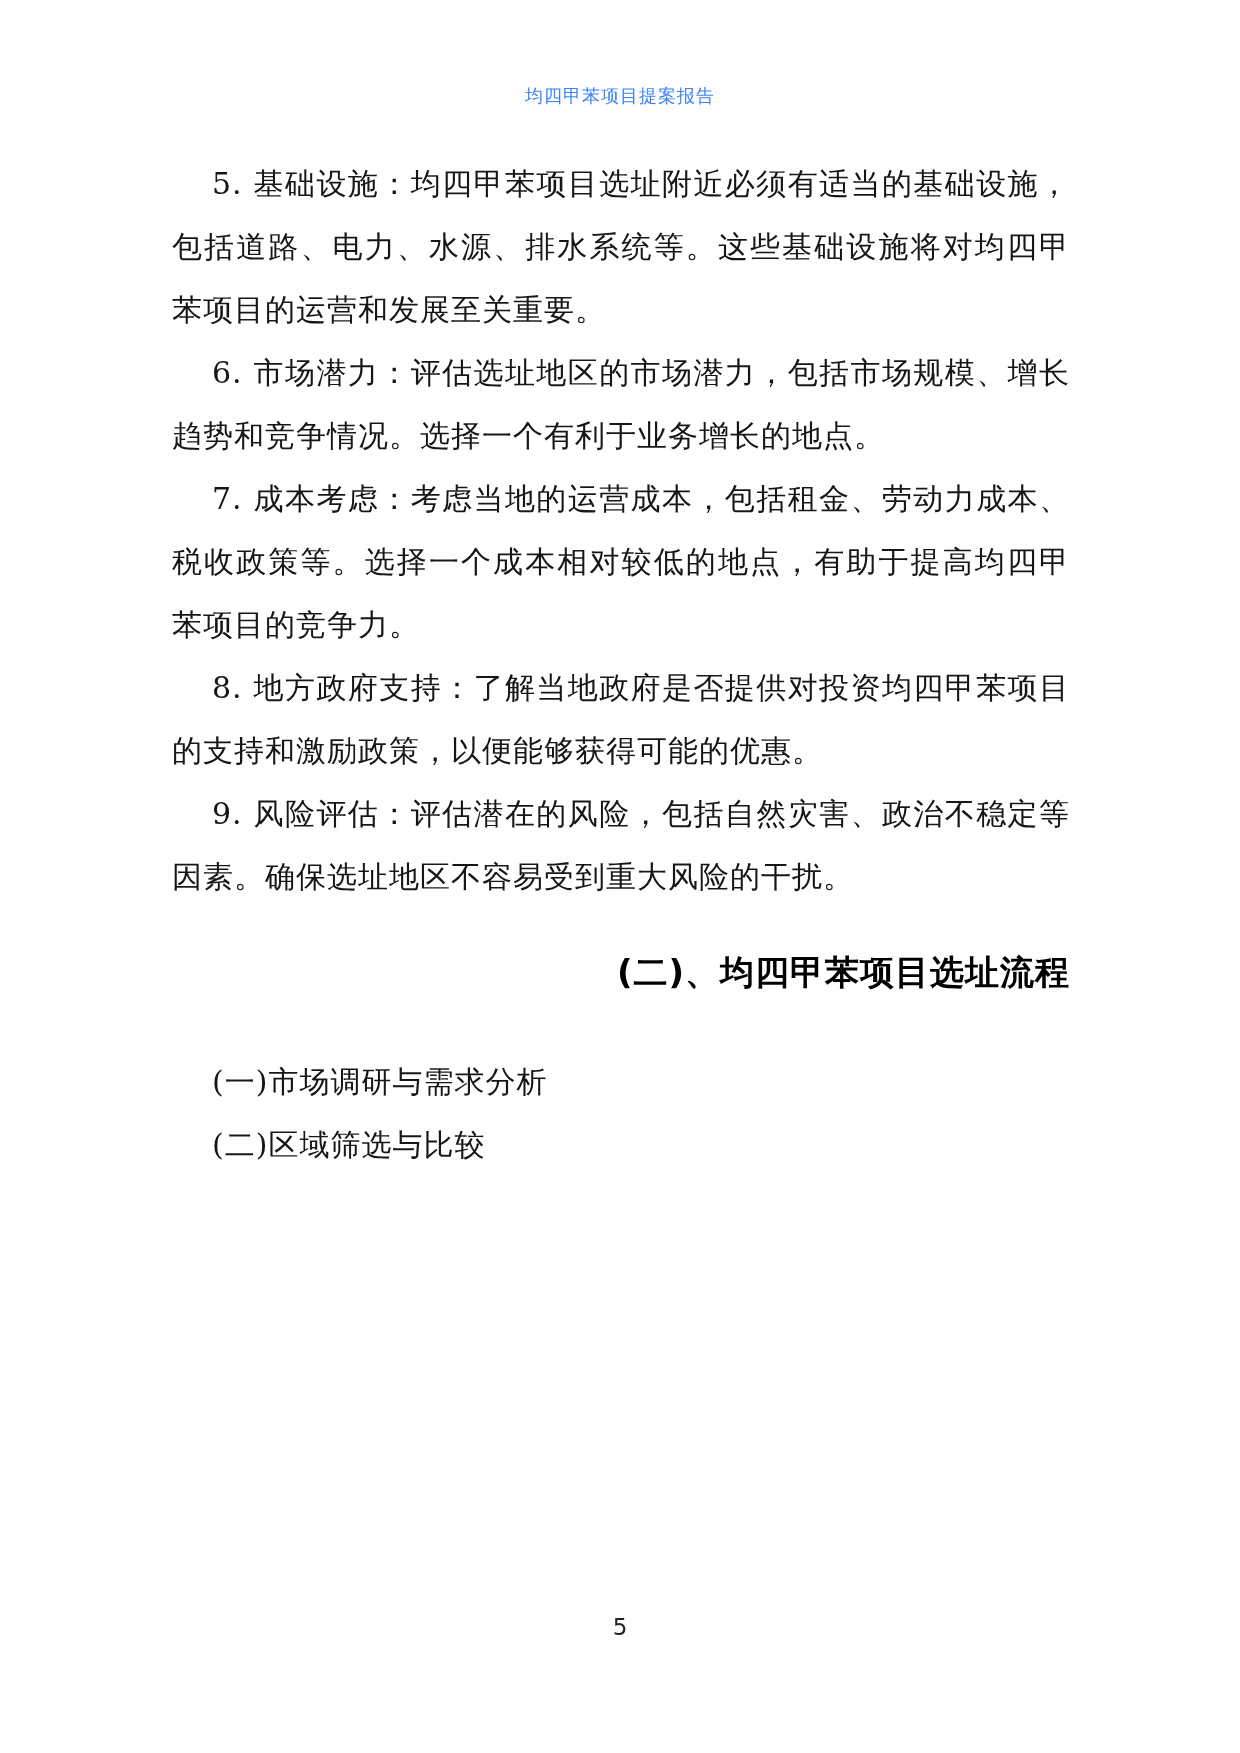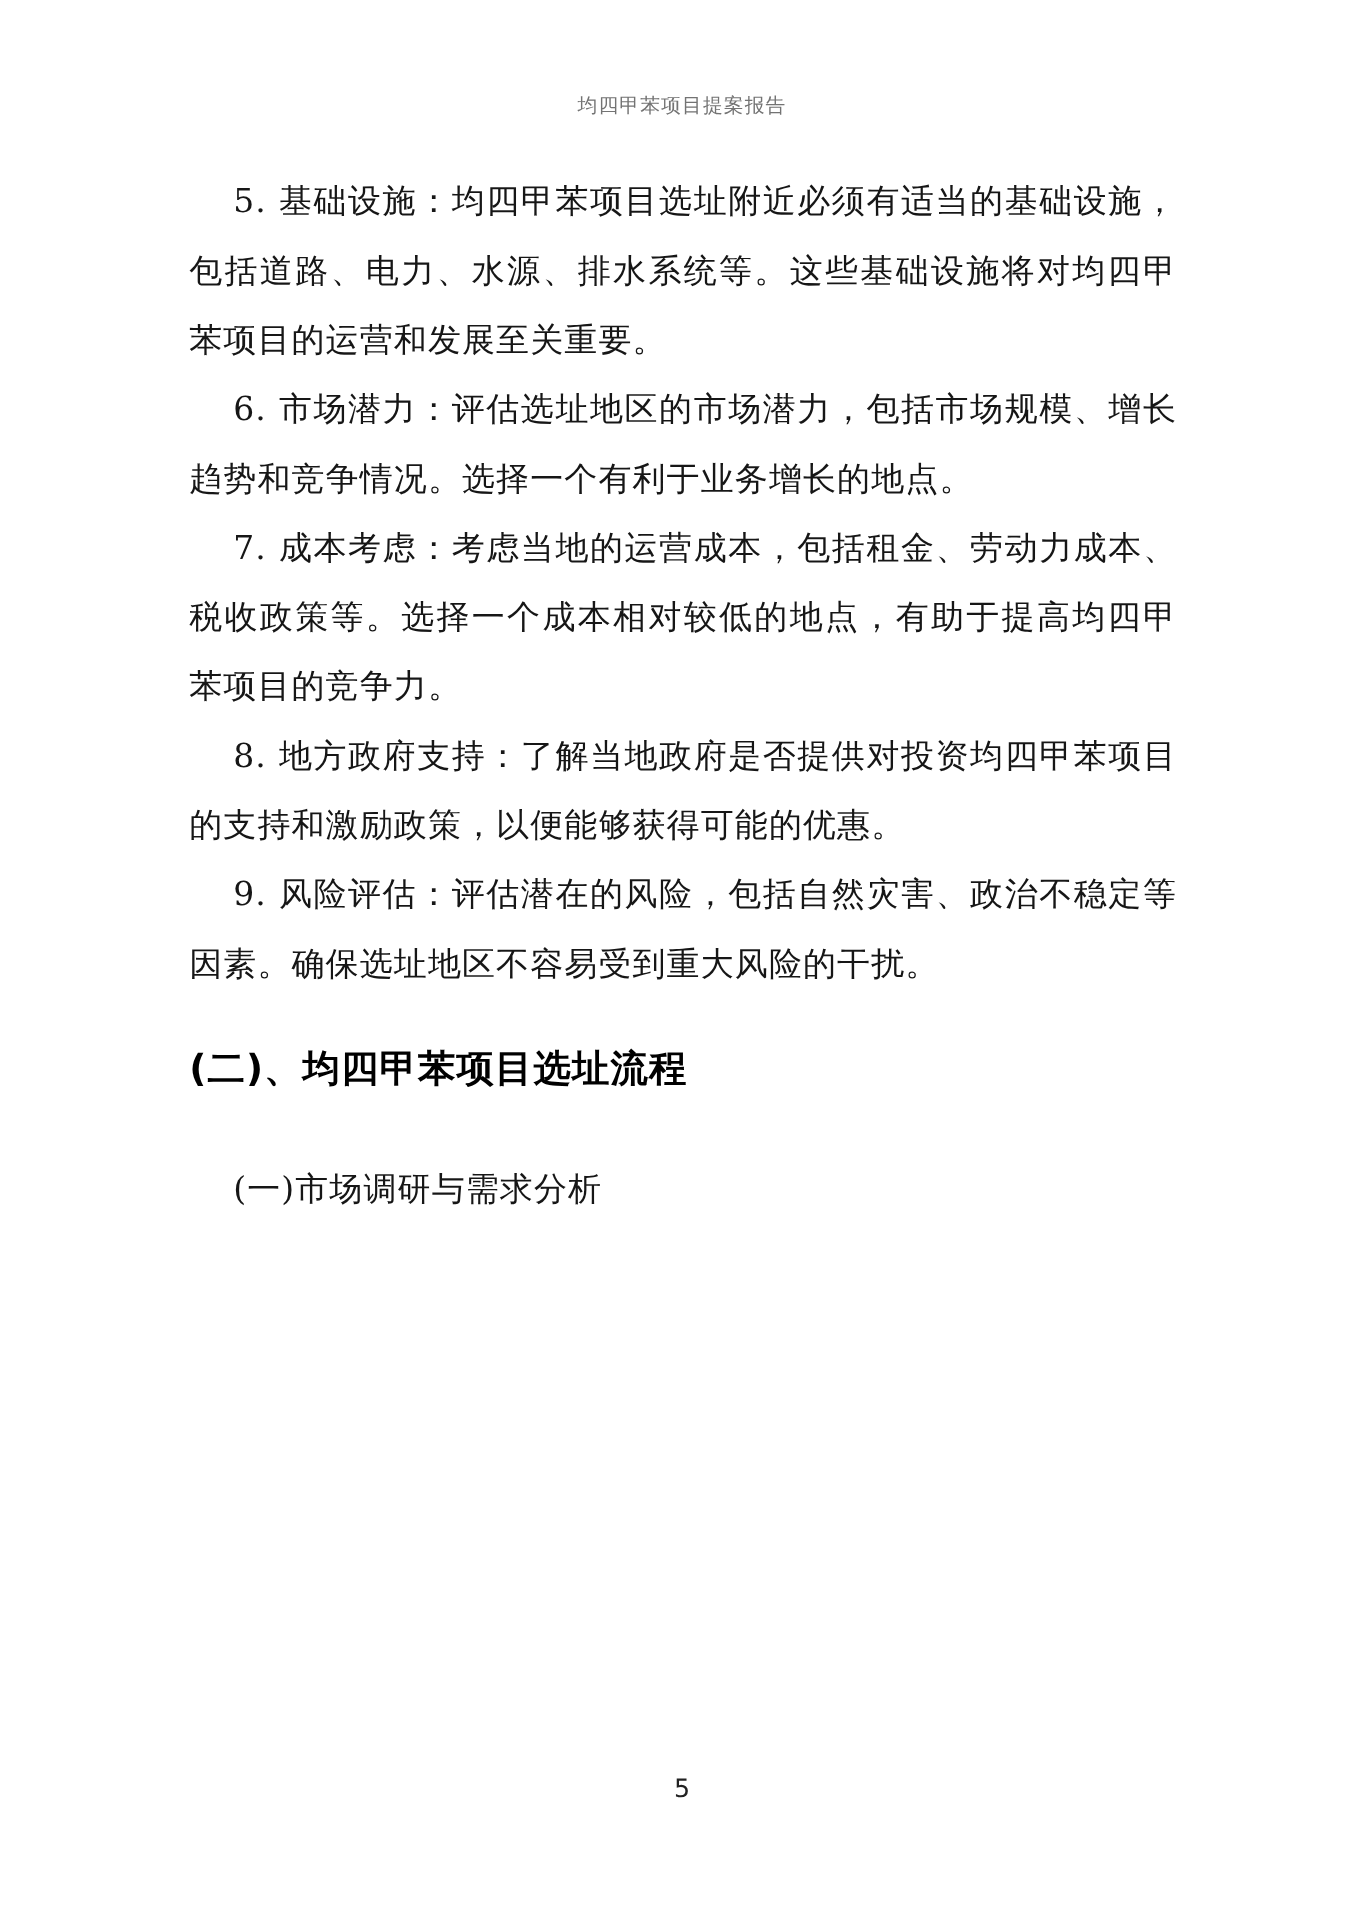--- a/index.html
+++ b/index.html
@@ -17,21 +17,21 @@
     font-family: "DejaVu Serif", serif;
   }
   .page-header {
     position: absolute;
     top: 84px;
     left: 0;
     width: 100%;
     text-align: center;
     font-size: 18px;
     letter-spacing: 1px;
-    color: #737373;
+    color: #3b82f6;
   }
   .doc-body {
     position: absolute;
     top: 152px;
     left: 172px;
     width: 898px;
   }
   .para {
     margin: 0;
     font-size: 30px;
@@ -43,20 +43,21 @@
   }
   .section-heading {
     margin: 38px 0 52px 0;
     font-family: "DejaVu Sans", sans-serif;
     font-weight: 700;
     font-size: 34px;
     line-height: 52px;
     letter-spacing: 1px;
     color: #000000;
     text-indent: 0;
+    text-align: right;
   }
   .page-footer {
     position: absolute;
     top: 1614px;
     left: 0;
     width: 100%;
     text-align: center;
     font-size: 23px;
     color: #222222;
     font-family: "DejaVu Sans", sans-serif;
@@ -74,19 +75,20 @@
   <div class="doc-body">
     <p class="para">5. 基础设施：均四甲苯项目选址附近必须有适当的基础设施，包括道路、电力、水源、排水系统等。这些基础设施将对均四甲苯项目的运营和发展至关重要。</p>
     <p class="para">6. 市场潜力：评估选址地区的市场潜力，包括市场规模、增长趋势和竞争情况。选择一个有利于业务增长的地点。</p>
     <p class="para">7. 成本考虑：考虑当地的运营成本，包括租金、劳动力成本、税收政策等。选择一个成本相对较低的地点，有助于提高均四甲苯项目的竞争力。</p>
     <p class="para">8. 地方政府支持：了解当地政府是否提供对投资均四甲苯项目的支持和激励政策，以便能够获得可能的优惠。</p>
     <p class="para">9. 风险评估：评估潜在的风险，包括自然灾害、政治不稳定等因素。确保选址地区不容易受到重大风险的干扰。</p>
 
     <h2 class="section-heading">(二)、均四甲苯项目选址流程</h2>
 
     <p class="para">(一)市场调研与需求分析</p>
+    <p class="para">(二)区域筛选与比较</p>
   </div>
 
   <div class="page-footer">
     <span>5</span>
   </div>
 
 </div>
 
 </body></html>

